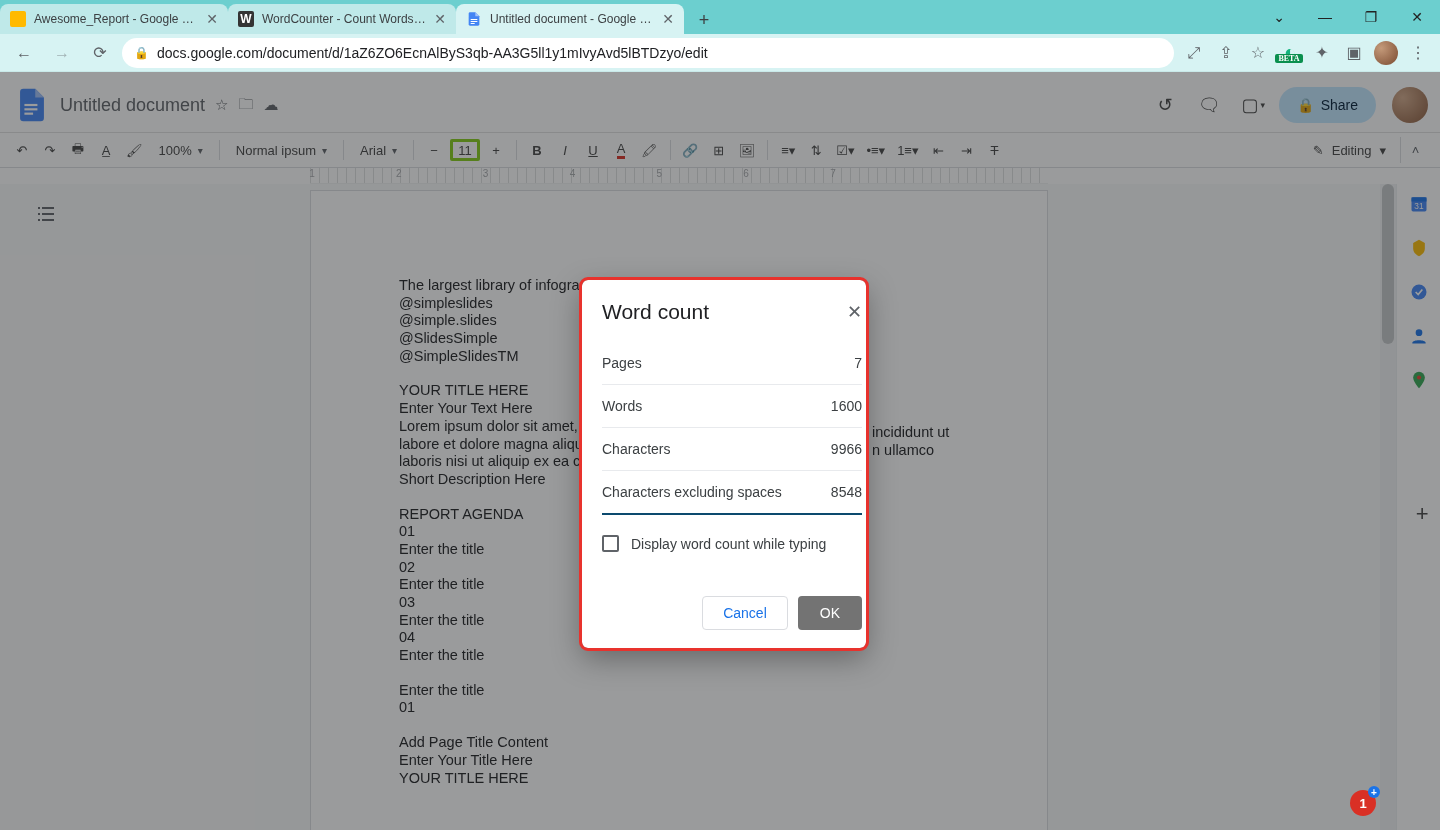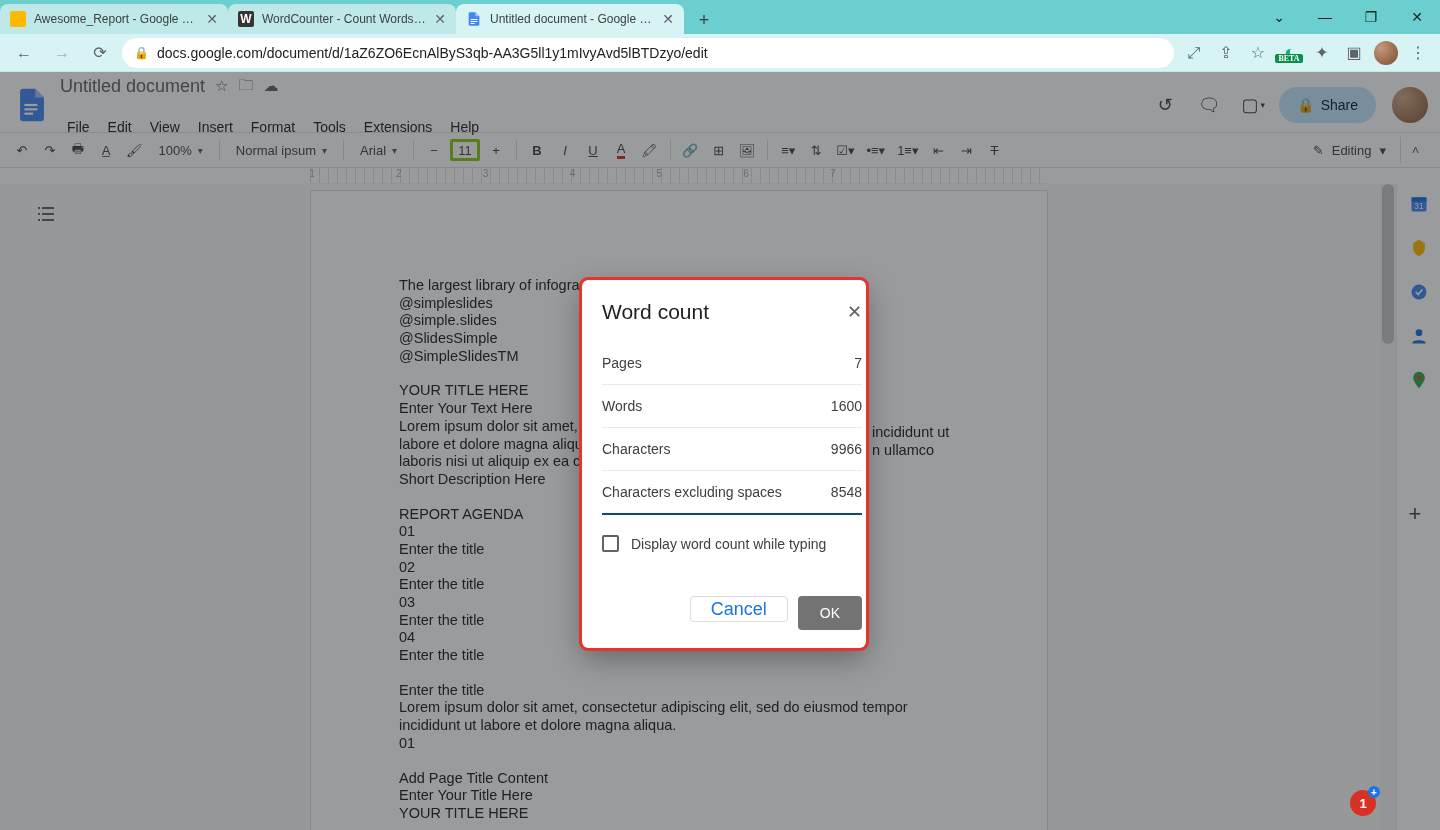--- a/index.html
+++ b/index.html
@@ -60,40 +60,40 @@
 .chev-up { width:30px; height:26px; display:flex; align-items:center; justify-content:center; border-left:1px solid #dadce0; color:#5f6368; }
 
 
 .doc-surface { position:absolute; left:0; top:184px; right:44px; bottom:0; background:#f8f9fa; overflow:hidden; }
 .outline-btn { position:absolute; left:34px; top:18px; width:24px; height:24px; color:#5f6368; }
 .page { position:absolute; left:310px; top:6px; width:738px; min-height:960px; background:#fff; border:1px solid #dadce0; padding: 86px 92px 40px 88px; font-size:14.5px; color:#202124; line-height:1.22; font-family: Arial; }
 .page .blank { height:17px; }
 
 
 .sidepanel { position:absolute; right:0; top:184px; width:44px; bottom:0; background:#fff; border-left:1px solid #eceff1; display:flex; flex-direction:column; align-items:center; padding-top:10px; gap:24px; }
-.sp-ic { width:20px; height:20px; display:flex; align-items:center; justify-content:flex-start; font-size:17px; }
+.sp-ic { width:20px; height:20px; display:flex; align-items:center; justify-content:flex-end; font-size:17px; }
 .sp-plus { margin-top: 90px; font-size:22px; color:#444; }
 
 
 .vscroll { position:absolute; right:44px; top:184px; width:16px; bottom:0; background:#f1f3f4; }
 .vscroll .thumb { position:absolute; top:0; left:2px; right:2px; height:160px; background:#c4c7c9; border-radius:6px; }
 
 
 .dialog-frame { position:absolute; left:582px; top:280px; width:284px; background:#fff; border-radius:6px; box-shadow: 0 10px 30px rgba(0,0,0,.35); z-index:100; outline: 3px solid #e8322d; outline-offset: 0; }
 .dialog-inner { padding: 20px 4px 18px 20px; }
 .dlg-title-row { display:flex; align-items:center; justify-content:space-between; }
 .dlg-title { font-size:21px; color:#202124; font-weight:400; font-family: "Google Sans", Arial; }
 .dlg-x { color:#5f6368; font-size:18px; }
 .dlg-rows { margin-top:18px; }
 .dlg-row { display:flex; justify-content:space-between; font-size:14px; color:#3c4043; padding: 13px 0; border-bottom:1px solid #e8eaed; }
 .dlg-row:last-of-type { border-bottom:2px solid #0c4a6e; }
 .dlg-check { display:flex; align-items:center; gap:12px; font-size:14px; color:#3c4043; margin-top:20px; }
 .cbox { width:17px; height:17px; border:2px solid #5f6368; border-radius:2px; }
 .dlg-actions { display:flex; justify-content:flex-end; gap:10px; margin-top:44px; }
-.btn-text { height:26px; padding:0 20px; border:1px solid #dadce0; border-radius:4px; background:#fff; color:#1a73e8; font-weight:500; font-size:18px; display:flex; align-items:center; }
+.btn-text { height:34px; padding:0 20px; border:1px solid #dadce0; border-radius:4px; background:#fff; color:#1a73e8; font-weight:500; font-size:14px; display:flex; align-items:center; }
 .btn-primary { height:34px; padding:0 22px; border-radius:4px; background:#737373; color:#fff; font-weight:500; font-size:14px; display:flex; align-items:center; }
 
 
 .red-badge { position:absolute; right:64px; bottom:14px; width:26px; height:26px; border-radius:50%; background:#d93025; color:#fff; font-size:13px; font-weight:bold; display:flex; align-items:center; justify-content:center; }
 .red-badge::after { content:"+"; position:absolute; top:-4px; right:-4px; width:12px; height:12px; border-radius:50%; background:#1a73e8; color:#fff; font-size:10px; display:flex; align-items:center; justify-content:center; }
 
 
 .ruler { height:16px; background:#fff; position:absolute; left:310px; top:168px; width:738px; border-bottom:1px solid #e7e9eb;
   background-image: repeating-linear-gradient(to right, #c6c8ca 0, #c6c8ca 1px, transparent 1px, transparent 9px); opacity:.55; }
 .ruler-num { position:absolute; top:0; font-size:10px; color:#5f6368; transform:translateX(-50%); }
@@ -170,30 +170,20 @@
         <rect x="5" y="18" width="12" height="2" fill="#fff"></rect>
         <rect x="5" y="22" width="8" height="2" fill="#fff"></rect>
       </svg>
   </div>
   <div class="title-col">
     <div class="doc-title-row">
       <span class="doc-title">Untitled document</span>
       <span class="title-icn">☆</span>
       <span class="title-icn">🗀</span>
       <span class="title-icn">☁</span>
-    </div>
-    <div class="menus">
-      <span>File</span>
-      <span>Edit</span>
-      <span>View</span>
-      <span>Insert</span>
-      <span>Format</span>
-      <span>Tools</span>
-      <span>Extensions</span>
-      <span>Help</span>
     </div>
   </div>
   <div class="hdr-spacer"></div>
   <div class="hdr-action">↺</div>
   <div class="hdr-action">🗨</div>
   <div class="hdr-action">▢<span style="font-size:9px;margin-left:2px;">▾</span></div>
   <div class="share-btn">
     <span>🔒</span>
     <span>Share</span>
   </div>
@@ -295,21 +285,20 @@
       <div>01</div>
       <div>Enter the title</div>
       <div>02</div>
       <div>Enter the title</div>
       <div>03</div>
       <div>Enter the title</div>
       <div>04</div>
       <div>Enter the title</div>
       <div class="blank"></div>
       <div>Enter the title</div>
-      <div>Lorem ipsum dolor sit amet, consectetur adipiscing elit, sed do eiusmod tempor incididunt ut labore et dolore magna aliqua.</div>
       <div>01</div>
       <div class="blank"></div>
       <div>Add Page Title Content</div>
       <div>Enter Your Title Here</div>
       <div>YOUR TITLE HERE</div>
     </div>
 
   <div style="position:absolute; left:872px; top:240px; font-size:14.5px; color:#202124; line-height:1.22;">
     <div>incididunt ut</div>
     <div>n ullamco</div>

